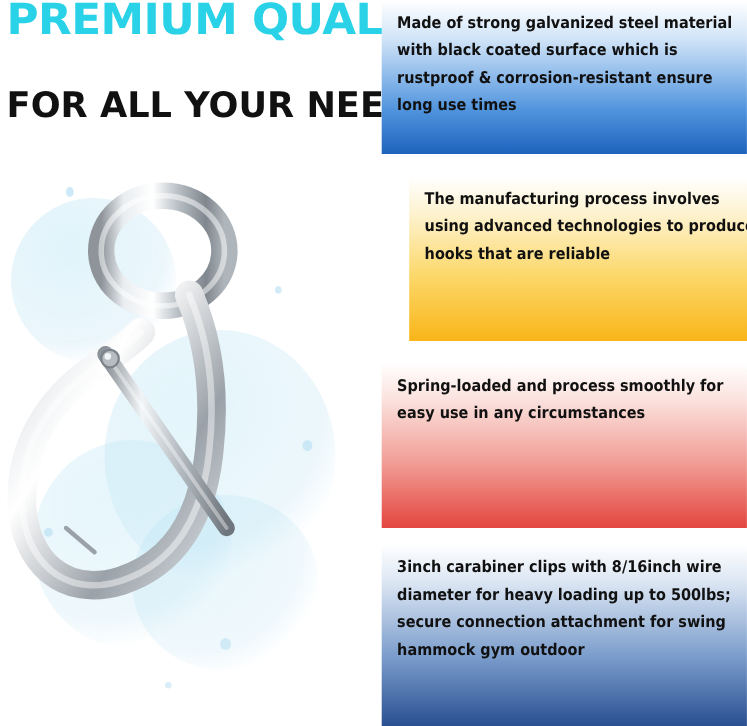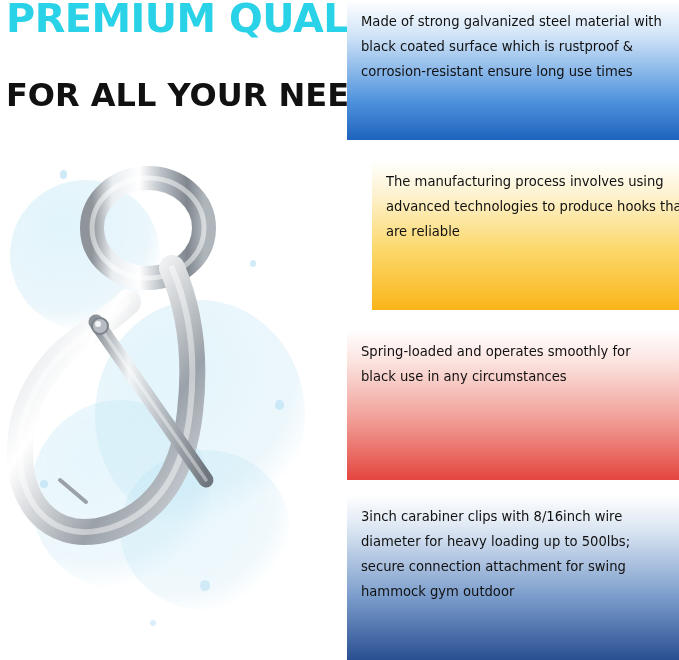--- a/index.html
+++ b/index.html
@@ -91,21 +91,21 @@
   .feature-card {
     position: absolute;
     left: 0;
     width: 332px;
     box-sizing: border-box;
     padding: 8px 12px 8px 14px;
     color: #111111;
     font-family: "DejaVu Sans Condensed", "DejaVu Sans", sans-serif;
     font-size: 14.6px;
     line-height: 1.72;
-    font-weight: 400;
+    font-weight: 700;
   }
   #card-0 {
     top: 0px;
     height: 140px;
     background: linear-gradient(180deg, #ffffff 0%, #cfe3f7 26%, #4f93dd 72%, #1e63bd 100%);
   }
   #card-1 {
     top: 160px;
     height: 150px;
     background: linear-gradient(180deg, #ffffff 0%, #fdf3d2 22%, #fcd86b 60%, #f9b519 100%);
@@ -206,21 +206,21 @@
 
     <div class="feature-card" id="card-0">
       <span class="feature-text">Made of strong galvanized steel material with black coated surface which is rustproof &amp; corrosion-resistant ensure long use times</span>
     </div>
 
     <div class="feature-card" id="card-1">
       <span class="feature-text">The manufacturing process involves using advanced technologies to produce hooks that are reliable</span>
     </div>
 
     <div class="feature-card" id="card-2">
-      <span class="feature-text">Spring-loaded and operates smoothly for black use in any circumstances</span>
+      <span class="feature-text">Spring-loaded and process smoothly for easy use in any circumstances</span>
     </div>
 
     <div class="feature-card" id="card-3">
       <span class="feature-text">3inch carabiner clips with 8/16inch wire diameter for heavy loading up to 500lbs; secure connection attachment for swing hammock gym outdoor</span>
     </div>
 
   </div>
 </div>
 
 </body></html>

